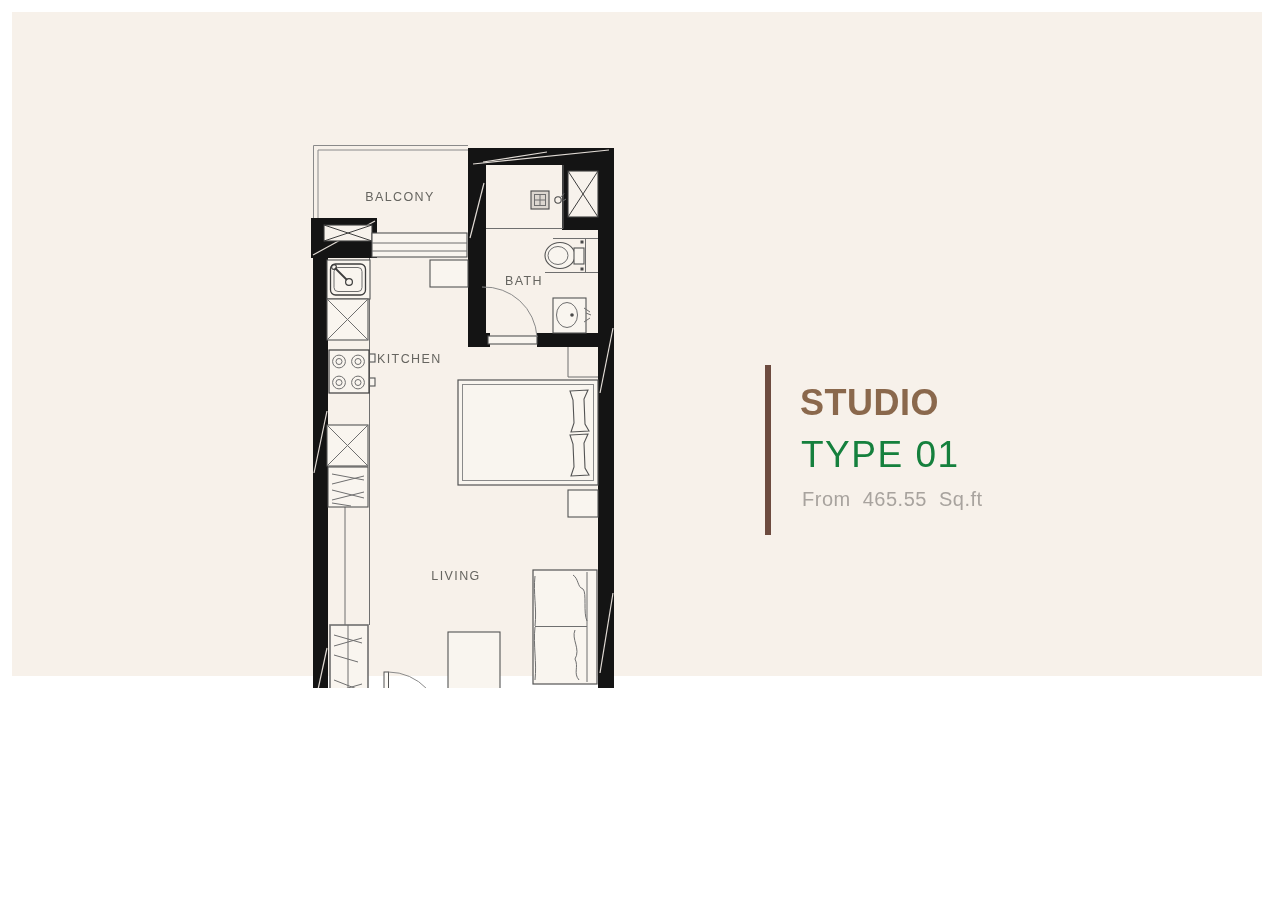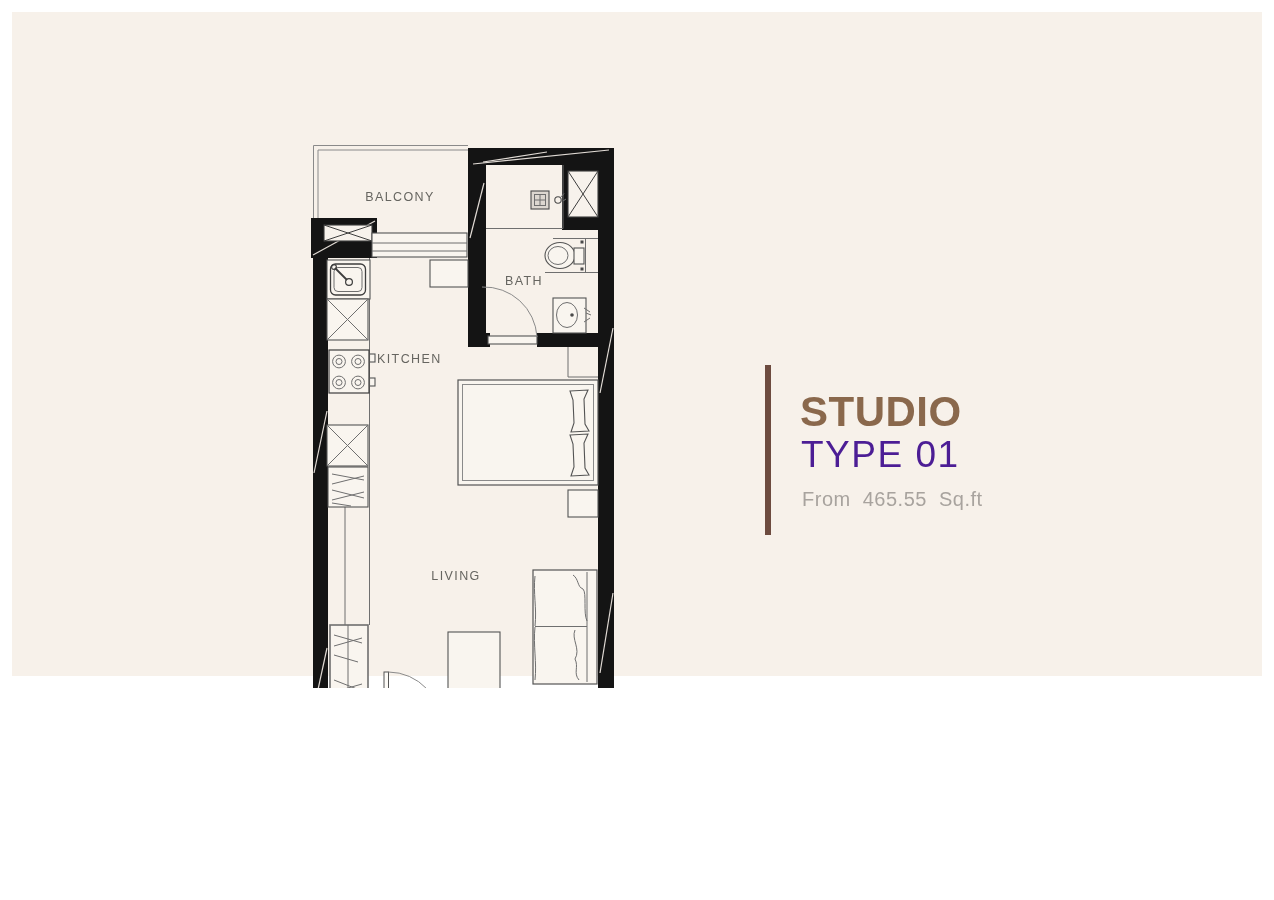--- a/index.html
+++ b/index.html
@@ -16,24 +16,24 @@
   .ln  {stroke:#6f6f6f;stroke-width:1;fill:none;}
   .ln2 {stroke:#8a8a8a;stroke-width:1;fill:none;}
   .fx  {fill:#f9f5ef;stroke:#545454;stroke-width:1.1;}
   .fx2 {fill:none;stroke:#6f6f6f;stroke-width:1;}
   .sl  {stroke:#f7f1ea;stroke-width:1.2;fill:none;opacity:.9;}
   .lbl {font-family:"Liberation Sans",sans-serif;font-size:12.5px;fill:#666560;letter-spacing:1.4px;}
 
   
   .title-block{position:absolute;left:0;top:0;width:100%;height:100%;pointer-events:none;}
   .accent-bar{position:absolute;left:765px;top:365px;width:6px;height:170px;background:#6d4b3f;}
-  .t-name{position:absolute;left:800px;top:385px;font-size:42px;font-weight:bold;
-          color:#8a684c;letter-spacing:.5px;line-height:1;margin-top:6px;}
+  .t-name{position:absolute;left:800px;top:385px;font-size:36px;font-weight:bold;
+          color:#8a684c;letter-spacing:.5px;line-height:1;}
   .t-type{position:absolute;left:801px;top:436px;font-size:37px;font-weight:400;
-          color:#4c1d95;letter-spacing:1.5px;line-height:1;}
+          color:#15803d;letter-spacing:1.5px;line-height:1;}
   .t-area{position:absolute;left:802px;top:489px;font-size:20px;font-weight:400;
           color:#a8a39e;letter-spacing:.5px;word-spacing:6px;line-height:1;}
 </style>
 </head>
 <body>
 
 <div class="canvas">
   <div class="panel"></div>
 
   <div class="plan-wrap">

